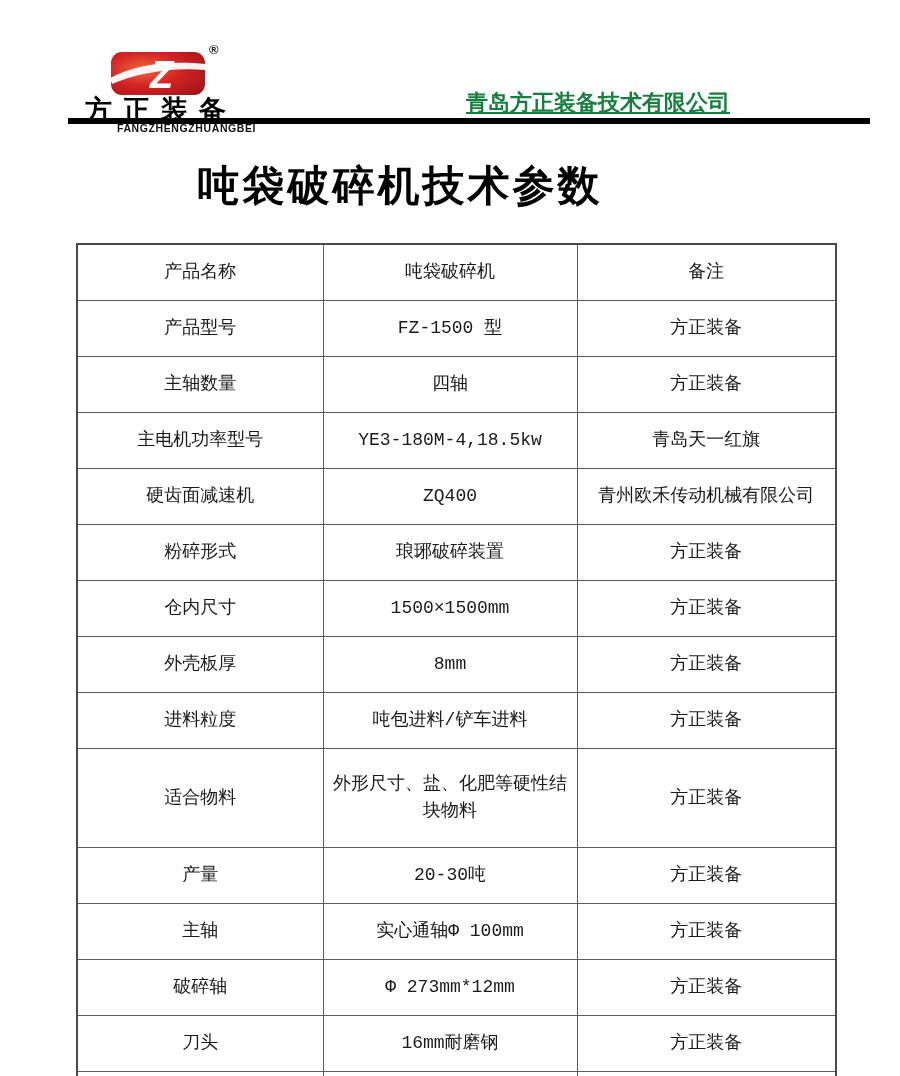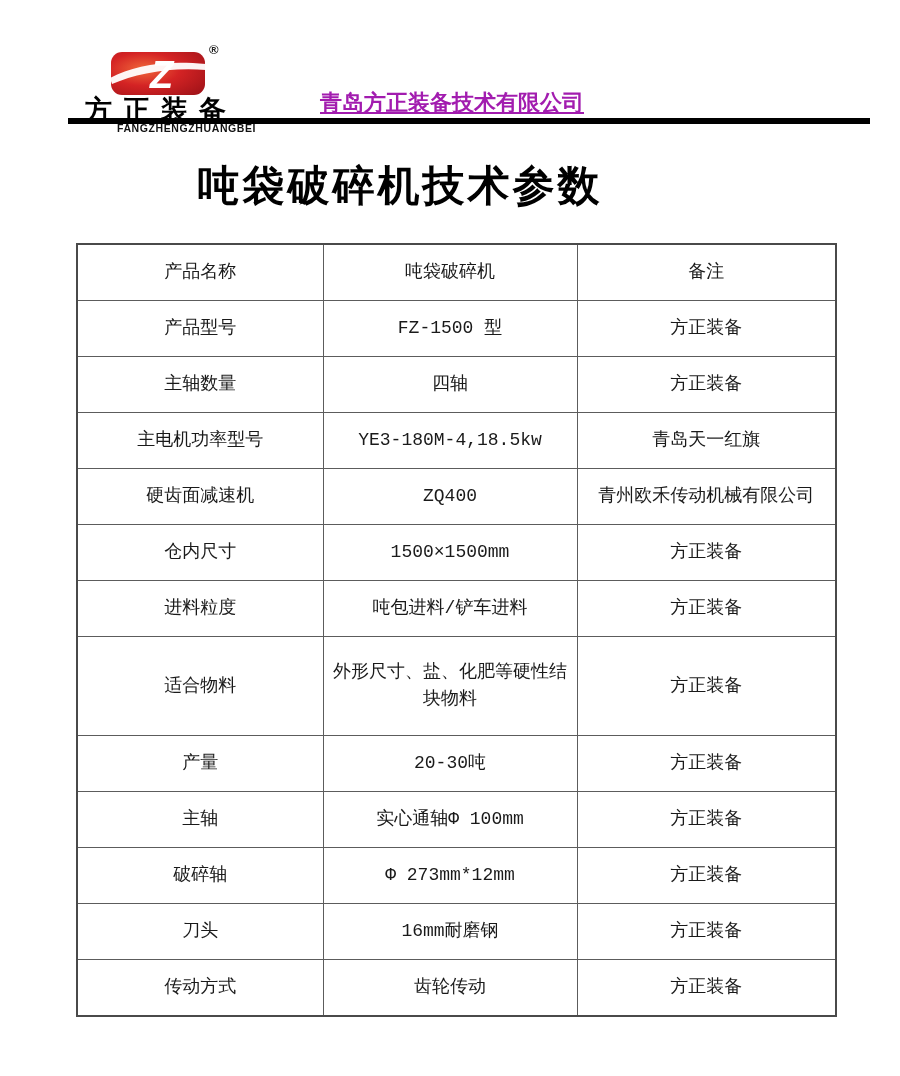--- a/index.html
+++ b/index.html
@@ -31,25 +31,25 @@
   }
   .logo-en{
     position:absolute; left:0; top:78px;
     font-size:10.5px; font-weight:bold; letter-spacing:0.6px;
     white-space:nowrap; color:#111;
     font-family:"Liberation Sans", sans-serif;
     margin-left:32px;
   }
   .company-name{
     position:absolute; left:320px; top:88px; width:410px;
-    text-align:left;
+    text-align:right;
     font-size:22px; font-weight:bold;
     text-decoration:underline;
     white-space:nowrap;
-    color:#a21caf;
+    color:#15803d;
   }
   .header-rule{
     position:absolute; left:68px; top:118px; width:802px; height:6px;
     background:#000;
   }
   
   .doc-title{
     position:absolute; left:0; top:158px; width:800px;
     text-align:center;
     font-size:42px; font-weight:bold; letter-spacing:3px;
@@ -130,22 +130,32 @@
         <td>主电机功率型号</td>
         <td>YE3-180M-4,18.5kw</td>
         <td>青岛天一红旗</td>
       </tr>
       <tr>
         <td>硬齿面减速机</td>
         <td>ZQ400</td>
         <td>青州欧禾传动机械有限公司</td>
       </tr>
       <tr>
+        <td>粉碎形式</td>
+        <td>琅琊破碎装置</td>
+        <td>方正装备</td>
+      </tr>
+      <tr>
         <td>仓内尺寸</td>
         <td>1500×1500mm</td>
+        <td>方正装备</td>
+      </tr>
+      <tr>
+        <td>外壳板厚</td>
+        <td>8mm</td>
         <td>方正装备</td>
       </tr>
       <tr>
         <td>进料粒度</td>
         <td>吨包进料/铲车进料</td>
         <td>方正装备</td>
       </tr>
       <tr class="tall">
         <td>适合物料</td>
         <td>外形尺寸、盐、化肥等硬性结块物料</td>

